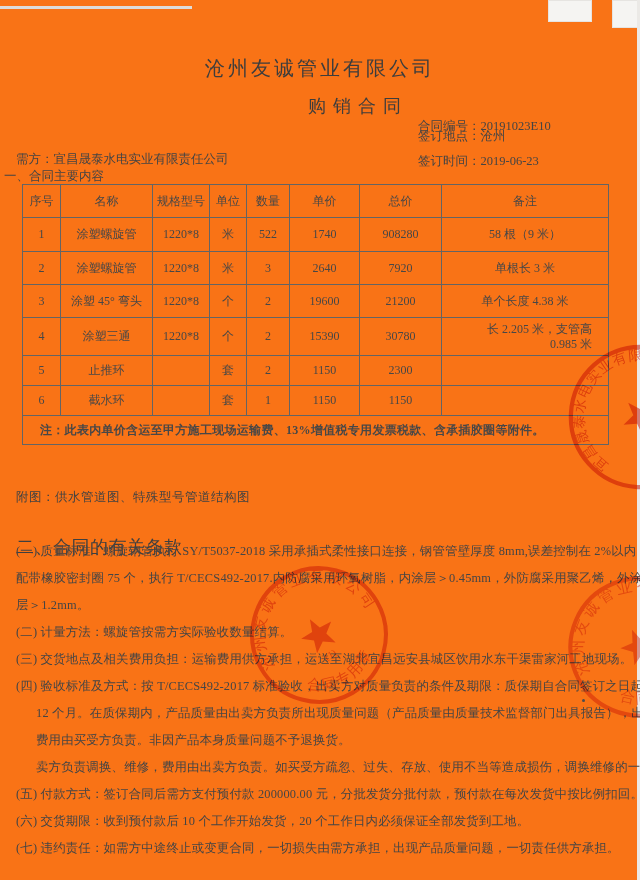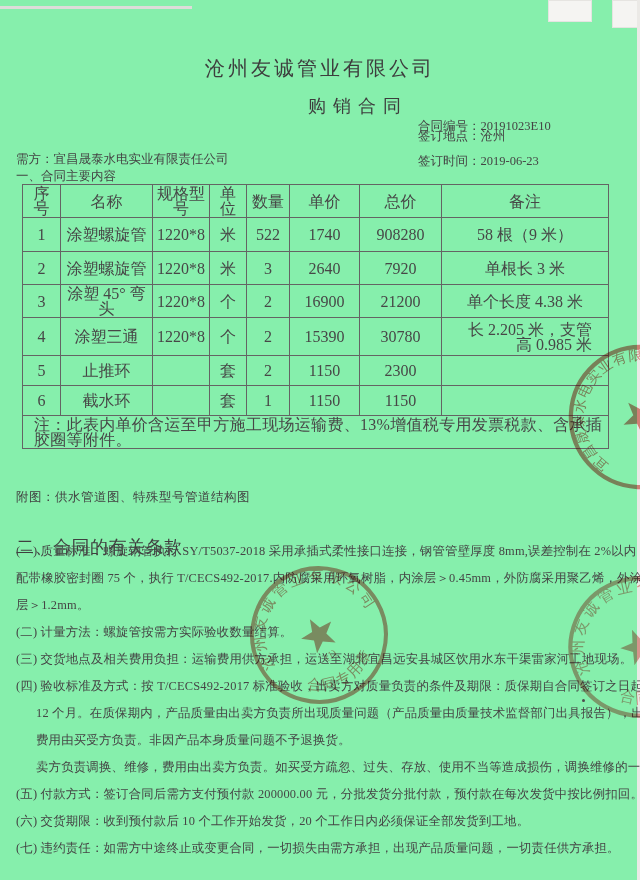--- a/index.html
+++ b/index.html
@@ -2,47 +2,47 @@
 <html><head>
 <meta charset="utf-8">
 <style>
   html,body{margin:0;padding:0;}
   body{
     width:640px;height:880px;position:relative;overflow:hidden;
     background:#fbfbf9;
     font-family:"Liberation Serif", serif;
     color:#424242;
   }
-  .page{position:absolute;inset:0;background:#86efac;}
+  .page{position:absolute;inset:0;background:#f97316;}
   
   .art-topline{position:absolute;top:6px;left:0;width:192px;height:3px;background:#dedcd9;}
   .art-box1{position:absolute;top:0;left:548px;width:42px;height:20px;background:#f5f4f2;border:1px solid #e6e4e1;}
   .art-box2{position:absolute;top:0;left:612px;width:26px;height:26px;background:#f5f4f2;border:1px solid #e6e4e1;}
   .art-rightedge{position:absolute;top:0;right:0;width:3px;height:880px;background:#ebe9e6;}
   .art-dot{position:absolute;left:582px;top:699px;width:3px;height:3px;border-radius:50%;background:#4d4d4d;}
 
   .doc-title{position:absolute;top:55px;left:0;width:100%;text-align:center;
     font-size:20px;letter-spacing:3px;color:#3d3d3d;}
   .doc-subtitle{position:absolute;top:94px;left:0;width:100%;text-align:center;
     font-size:18px;letter-spacing:7px;color:#3d3d3d;padding-left:38px;}
 
   .meta{position:absolute;font-size:12.5px;color:#444;white-space:nowrap;}
   .m-supplier{top:118px;left:16px;}
   .m-buyer{top:151px;left:16px;}
   .m-no{top:118px;left:418px;}
   .m-place{top:128px;left:418px;}
   .m-date{top:153px;left:418px;}
-  .sec1{top:168px;left:16px;font-size:12.5px;}
+  .sec1{top:168px;left:4px;font-size:12.5px;}
 
   table.items{position:absolute;top:184px;left:22px;width:586px;
-    border-collapse:collapse;table-layout:fixed;font-size:16px;color:#474747;}
+    border-collapse:collapse;table-layout:fixed;font-size:12px;color:#474747;}
   table.items th,table.items td{
     border:1px solid #646464;text-align:center;font-weight:normal;
     padding:1px 3px;overflow:hidden;line-height:15px;}
-  table.items .note-cell{text-align:left;padding-left:11px;letter-spacing:0.3px;}
+  table.items .note-cell{text-align:left;padding-left:17px;letter-spacing:0.3px;font-weight:bold;}
   table.items .wrap-tight{padding:0 16px;text-align:right;}
   table.items .words-cell{letter-spacing:1px;}
 
   .attachments{position:absolute;top:489px;left:16px;font-size:12.5px;letter-spacing:0.5px;}
   .sec2{position:absolute;top:535px;left:16px;font-size:18px;letter-spacing:0.5px;color:#3f3f3f;}
 
   .clauses{position:absolute;top:538px;left:16px;width:612px;font-size:12.4px;color:#454545;}
   .cl{height:27px;line-height:27px;white-space:nowrap;letter-spacing:0.2px;}
   .cl.indent{padding-left:20px;}
 
@@ -113,21 +113,21 @@
       <td>2640</td>
       <td>7920</td>
       <td>单根长 3 米</td>
     </tr>
     <tr style="height:33px">
       <td>3</td>
       <td>涂塑 45° 弯头</td>
       <td>1220*8</td>
       <td>个</td>
       <td>2</td>
-      <td>16900</td>
+      <td>19600</td>
       <td>21200</td>
       <td>单个长度 4.38 米</td>
     </tr>
     <tr style="height:38px">
       <td>4</td>
       <td>涂塑三通</td>
       <td>1220*8</td>
       <td>个</td>
       <td>2</td>
       <td>15390</td>

